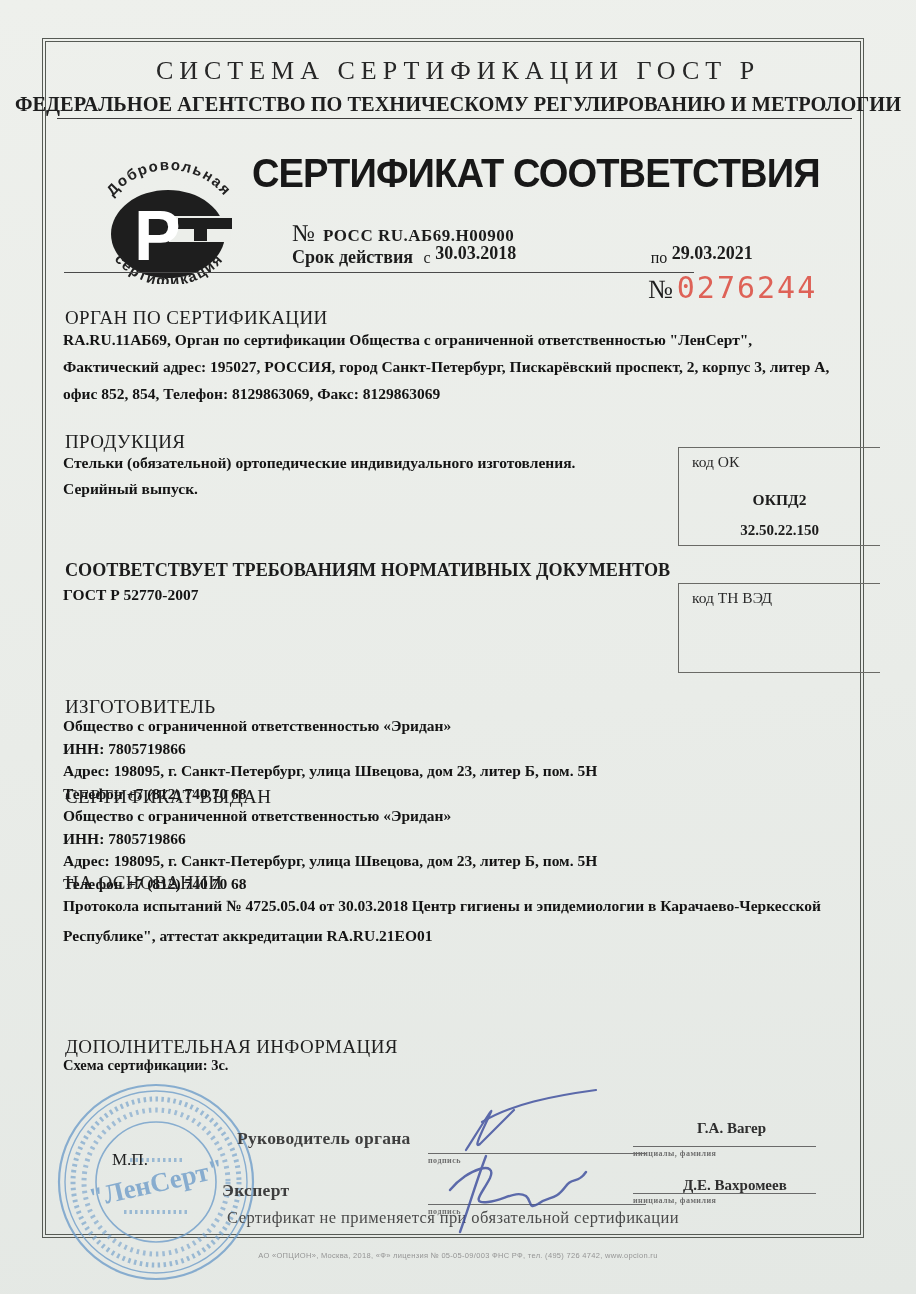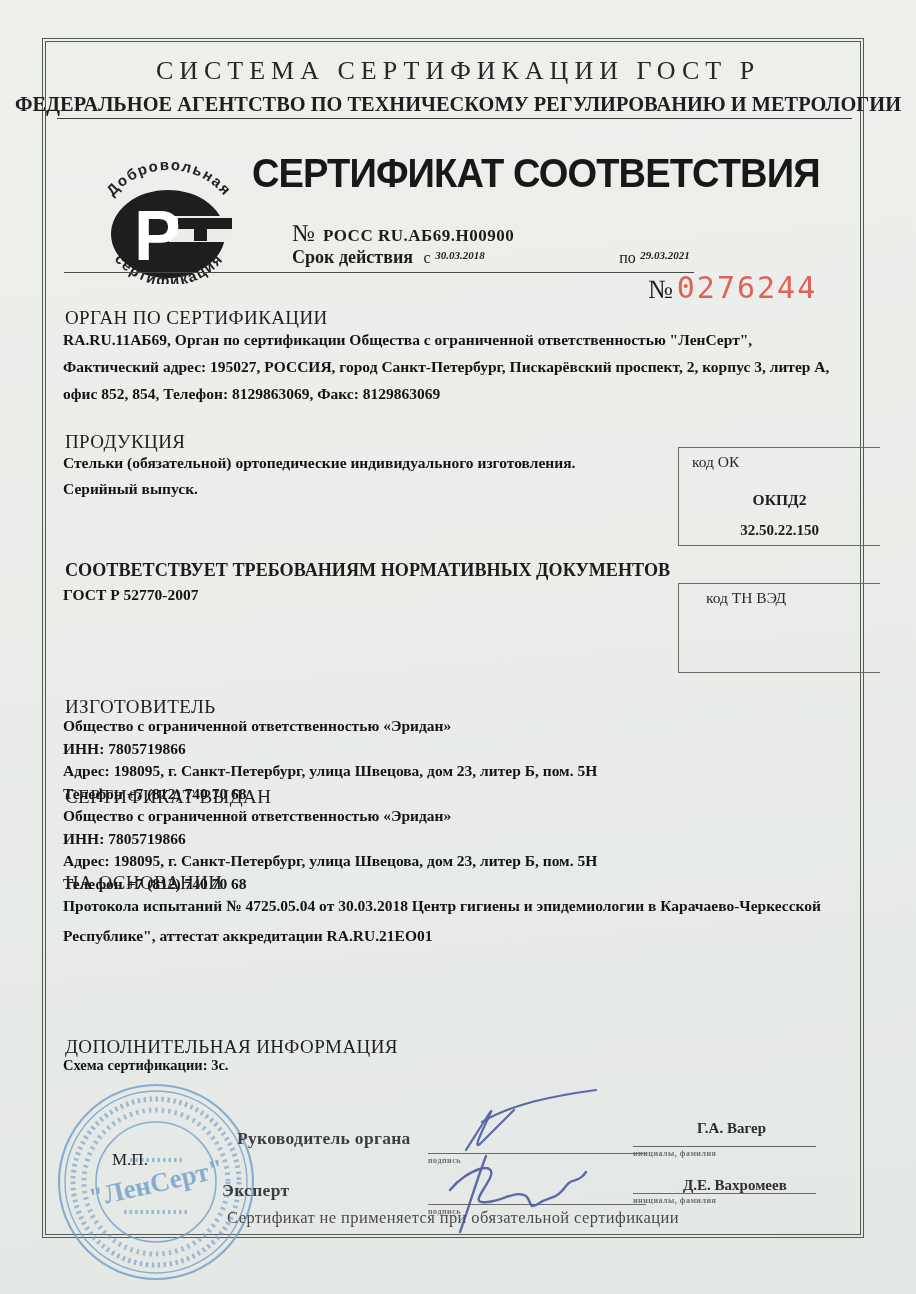--- a/index.html
+++ b/index.html
@@ -19,37 +19,37 @@
   .head-rule { left:57px; top:118px; width:795px; height:1px; background:#3c3c3c; }
   .doc-title { left:252px; top:150px; font-family:"Liberation Sans", sans-serif;
     font-weight:bold; font-size:41px; letter-spacing:-1px; transform:scaleX(.93);
     transform-origin:left; color:#181818; }
   .num-row { left:292px; top:220px; font-size:17px; }
   .num-label { font-size:24px; margin-right:8px; }
   .num-value { font-weight:bold; letter-spacing:.5px; }
   .valid-row { left:292px; top:247px; font-size:18px; }
   .valid-label { font-weight:bold; }
   .valid-from-label, .valid-to-label { font-size:16px; margin-left:6px; }
-  .valid-date { font-weight:bold; font-size:11px; position:relative; top:-4px;font-style:italic; }
+  .valid-date { font-weight:bold; font-size:18px; position:relative; top:-4px; }
   .valid-to-label { margin-left:130px; }
   .valid-rule { left:64px; top:272px; width:630px; height:1px; background:#4a4a4a; }
   .serial-row { left:648px; top:270px; }
   .serial-label { font-size:26px; color:#1d1d1d; }
   .serial-value { font-family:"DejaVu Sans Mono", monospace; font-size:30px;
     color:#dd5348; letter-spacing:2px; opacity:.9; }
   .h-sec { font-size:19px; letter-spacing:.4px; color:#1f1f1f; }
   .body-bold { font-weight:bold; font-size:15.5px; color:#141414; }
   .organ-head { left:65px; top:307px; }
   .organ-text { left:63px; top:326px; width:772px; line-height:27px; }
   .prod-head { left:65px; top:431px; }
   .prod-lines { left:63px; top:450px; width:620px; }
   .prod-lines div { line-height:26px; }
   .code-box { left:678px; width:202px; border:1px solid #6a6a66; border-right:none; }
   .ok-box { top:447px; height:99px; }
-  .tnved-box { top:583px; height:90px;padding-left:14px; }
+  .tnved-box { top:583px; height:90px; }
   .code-box .lbl { font-size:15.5px; color:#2a2a2a; padding:5px 0 0 13px; }
   .code-box .cls { text-align:center; font-weight:bold; font-size:15.5px; margin-top:20px; }
   .code-box .val { text-align:center; font-weight:bold; font-size:15px; margin-top:13px; }
   .sootv-head { left:65px; top:560px; font-size:18.5px; font-weight:bold; transform:scaleX(.98); transform-origin:left; }
   .sootv-text { left:63px; top:586px; }
   .izg-head { left:65px; top:696px; }
   .izg-lines { left:63px; top:715px; width:700px; }
   .izg-lines div, .vyd-lines div { line-height:22.5px; }
   .vyd-head { left:65px; top:786px; }
   .vyd-lines { left:63px; top:805px; width:700px; }
@@ -226,14 +226,15 @@
   <div class="abs sig-ink ink2">
     <svg width="190" height="88" viewBox="0 0 190 88">
       <g stroke="#4353a0" stroke-width="2.4" fill="none" opacity=".85" stroke-linecap="round">
         <path d="M58,8 C48,34 40,62 32,84"></path>
         <path d="M22,42 C40,20 70,12 62,30 C54,46 42,56 60,54 C76,52 88,42 98,48 C104,53 100,62 110,56 C122,47 126,54 138,38 C144,29 150,36 158,24"></path>
       </g>
     </svg>
   </div>
 
   <div class="abs disclaimer">Сертификат не применяется при обязательной сертификации</div>
+  <div class="abs printer">АО «ОПЦИОН», Москва, 2018, «Ф»    лицензия № 05-05-09/003 ФНС РФ, тел. (495) 726 4742, www.opcion.ru</div>
 
 </div>
 
 </body></html>

